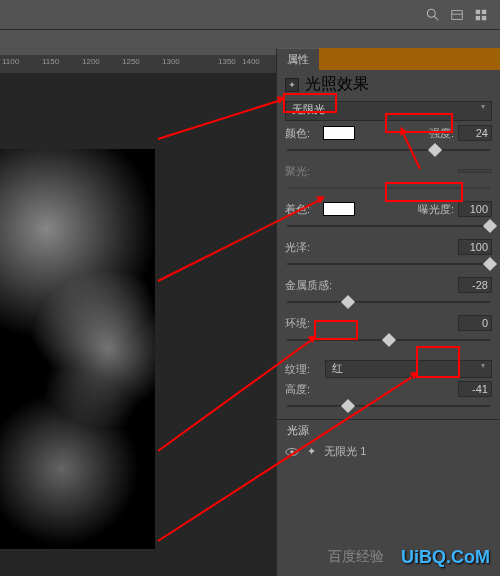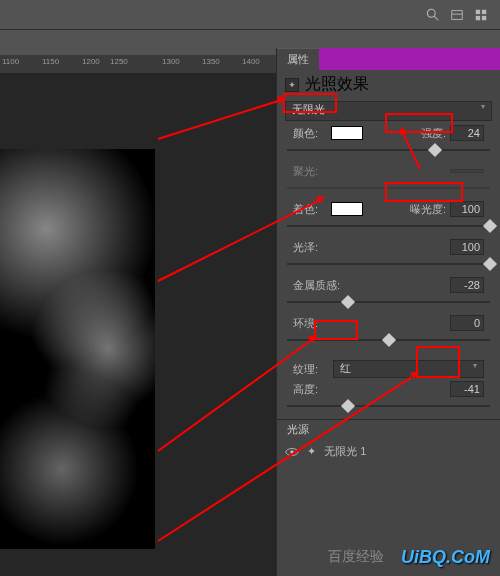--- a/index.html
+++ b/index.html
@@ -4,45 +4,45 @@
 <style>
 * { box-sizing: border-box; margin: 0; padding: 0; font-family: "Microsoft YaHei", sans-serif; }
 body { width: 500px; height: 576px; background: #535353; overflow: hidden; position: relative; }
 .topbar { height: 30px; background: #535353; border-bottom: 1px solid #2a2a2a; display: flex; justify-content: flex-end; align-items: center; padding-right: 12px; gap: 10px; }
 .topbar .icon { width: 14px; height: 14px; color: #b8b8b8; }
 .ruler { position: absolute; top: 55px; left: 0; width: 276px; height: 29px; background: #3a3a3a; display: flex; font-size: 9px; color: #aaa; }
 .ruler .lab { position: absolute; top: 2px; font-size: 8px; color: #999; }
 .canvas-area { position: absolute; top: 73px; left: 0; width: 276px; height: 503px; background: #262626; }
 .canvas-img { position: absolute; top: 76px; left: 0; width: 155px; height: 400px; background: radial-gradient(circle at 30% 20%, #888, #111 40%), radial-gradient(circle at 70% 50%, #777, #0a0a0a 35%), radial-gradient(circle at 40% 80%, #666, #000 30%); background-blend-mode: screen; filter: contrast(1.6) brightness(0.9); }
 .panel { position: absolute; top: 48px; right: 0; width: 224px; height: 528px; background: #454545; border-left: 1px solid #2a2a2a; }
-.panel-tab { height: 22px; background: #a21caf; display: flex; align-items: flex-start; }
+.panel-tab { height: 22px; background: #a16207; display: flex; align-items: flex-start; }
 .panel-tab .tab { padding: 3px 10px; font-size: 11px; color: #ccc; background: #454545; border-top: 1px solid #5a5a5a; }
 .badge-row { padding: 4px 8px; display: flex; align-items: center; gap: 6px; }
 .badge-ic { width: 14px; height: 14px; background: #333; border: 1px solid #222; display: flex; align-items: center; justify-content: center; font-size: 9px; color: #aaa; }
 .dropdown { margin: 2px 8px; height: 20px; background: #3a3a3a; border: 1px solid #2a2a2a; display: flex; align-items: flex-start; padding: 0 6px; font-size: 11px; color: #ccc; position: relative; }
 .dropdown .chev { position: absolute; right: 6px; font-size: 8px; color: #888; }
-.prop-line { display: flex; align-items: center; padding: 2px 16px; font-size: 11px; color: #bbb; height: 20px; }
+.prop-line { display: flex; align-items: center; padding: 2px 8px; font-size: 11px; color: #bbb; height: 20px; }
 .prop-line .lbl { width: 38px; }
 .prop-line .swatch { width: 32px; height: 14px; background: #fff; border: 1px solid #000; margin-right: 10px; }
 .prop-line .val-lbl { margin-left: auto; margin-right: 4px; }
 .prop-line .val { width: 34px; text-align: right; color: #ccc; background: #3a3a3a; border: 1px solid #2a2a2a; padding: 1px 3px; }
 .slider { margin: 2px 10px 6px 10px; height: 10px; position: relative; }
 .slider .track { position: absolute; top: 4px; left: 0; right: 0; height: 2px; background: #2e2e2e; }
 .slider .thumb { position: absolute; top: 0; width: 10px; height: 10px; background: #ccc; transform: translateX(-50%) rotate(45deg); }
 .section-gap { height: 8px; }
 .sub-panel { margin-top: 8px; border-top: 1px solid #2a2a2a; }
-.sub-tab { height: 20px; display: flex; align-items: flex-start; }
+.sub-tab { height: 20px; display: flex; align-items: center; }
 .sub-tab .tab { padding: 2px 10px; font-size: 11px; color: #ccc; background: #454545; }
 .light-row { display: flex; align-items: center; padding: 4px 8px; font-size: 11px; color: #bbb; gap: 8px; }
 .eye { width: 14px; height: 10px; }
 .eye svg { width: 14px; height: 10px; }
 .redbox { position: absolute; border: 2px solid #ff0000; pointer-events: none; }
 .arrow-line { position: absolute; background: #ff0000; height: 2px; transform-origin: left center; pointer-events: none; }
 .arrow-head { position: absolute; width: 0; height: 0; border-left: 8px solid #ff0000; border-top: 4px solid transparent; border-bottom: 4px solid transparent; transform-origin: left center; }
-.watermark { position: absolute; bottom: 8px; right: 10px; font-size: 18px; font-weight: bold; color: #3db4ff; font-style: italic; text-shadow: 1px 1px 2px #000; }
+.watermark { position: absolute; bottom: 8px; right: 10px; font-size: 18px; font-weight: bold; color: #3db4ff; text-shadow: 1px 1px 2px #000; }
 .wm2 { position: absolute; bottom: 10px; right: 116px; font-size: 14px; color: rgba(255,255,255,0.35); }
 </style>
 </head>
 <body>
 
 <div class="topbar">
   <span class="icon"><svg viewBox="0 0 16 16">
         <circle cx="6" cy="6" r="4.5" stroke="#b8b8b8" stroke-width="1.2" fill="none"></circle>
         <line x1="9.5" y1="9.5" x2="14" y2="14" stroke="#b8b8b8" stroke-width="1.2"></line>
       </svg></span>
@@ -55,23 +55,23 @@
         <rect x="9" y="2" width="5" height="5" fill="#b8b8b8"></rect>
         <rect x="2" y="9" width="5" height="5" fill="#b8b8b8"></rect>
         <rect x="9" y="9" width="5" height="5" fill="#b8b8b8"></rect>
       </svg></span>
 </div>
 
 <div class="ruler">
   <span class="lab" style="left:2px">1100</span>
   <span class="lab" style="left:42px">1150</span>
   <span class="lab" style="left:82px">1200</span>
-  <span class="lab" style="left:110px">1250</span>
+  <span class="lab" style="left:122px">1250</span>
   <span class="lab" style="left:162px">1300</span>
-  <span class="lab" style="left:202px">1350</span>
+  <span class="lab" style="left:218px">1350</span>
   <span class="lab" style="left:242px">1400</span>
 </div>
 
 <div class="canvas-area">
   <div class="canvas-img"></div>
 </div>
 
 <div class="panel">
   <div class="panel-tab">
     <div class="tab">属性</div>

